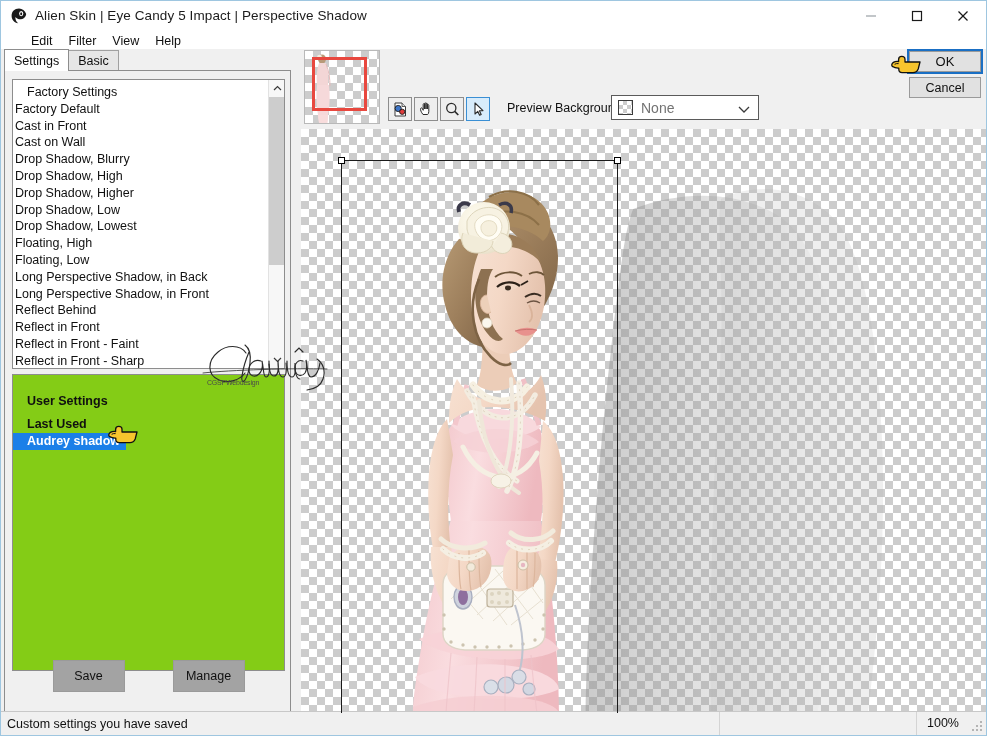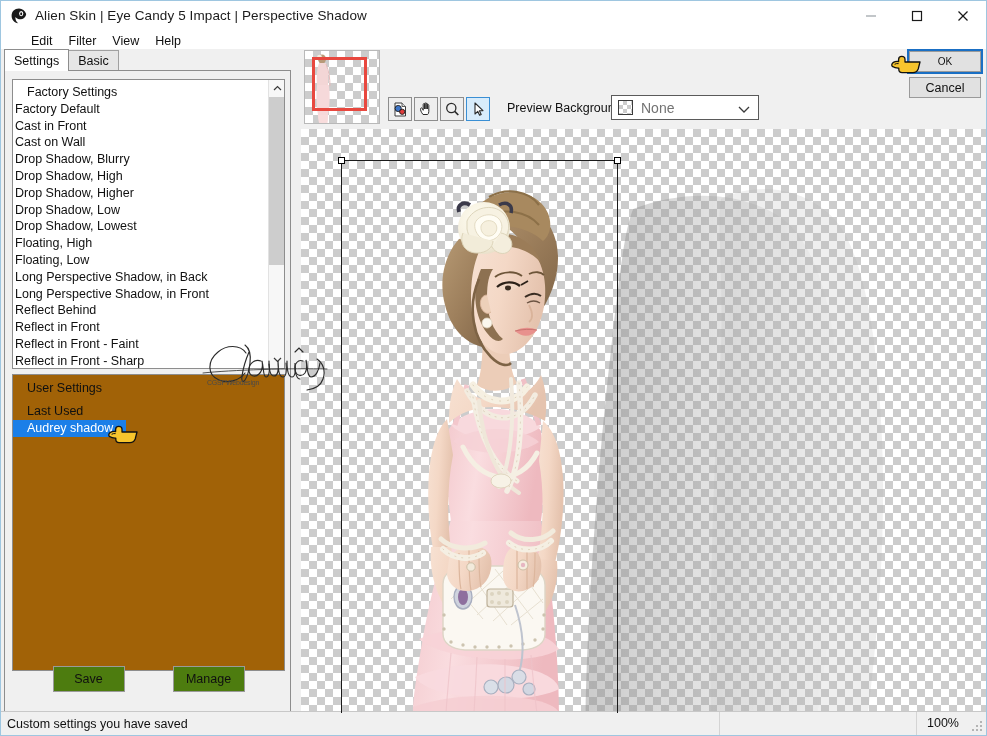--- a/index.html
+++ b/index.html
@@ -138,24 +138,25 @@
   .vsb-thumb {
     position: absolute; left: 0; top: 17px;
     width: 16px; height: 168px;
     background: #cdcdcd;
   }
 
   
   .user-list {
     position: absolute; left: 7px; top: 303px;
     width: 273px; height: 297px;
-    background: #a16207;
+    background: #84cc16;
     border: 1px solid #8d8d8d;
-    padding-top: 5px;
+    padding-top: 18px;
     overflow: hidden;
+    font-weight: bold;
   }
   .ul-row {
     height: 17px;
     line-height: 17px;
     padding-left: 14px;
     font-size: 12.5px;
     color: #101010;
     white-space: nowrap;
   }
   .ul-row.selected {
@@ -165,22 +166,22 @@
     padding-left: 14px;
   }
 
   .btn-row {
     position: absolute; left: 0; bottom: 20px;
     width: 287px;
     display: flex; justify-content: center;
     gap: 48px;
   }
   .gbtn {
-    width: 72px; height: 26px;
-    background: #4d7c0f;
+    width: 72px; height: 32px;
+    background: #a3a3a3;
     border: 1px solid #9a9a9a;
     font-size: 12.5px;
     color: #101010;
     display: flex; align-items: center; justify-content: center; margin-top: 32px;
   }
 
   
   .watermark {
     position: absolute;
     left: 198px; top: 338px;
@@ -258,21 +259,21 @@
     position: absolute; right: 8px; top: 7px;
   }
 
   
   .okbtn {
     position: absolute; left: 908px; top: 50px;
     width: 72px; height: 21px;
     background: #e1e1e1;
     border: 1px solid #9a9a9a;
     outline: 2px solid #1a6fc4;
-    font-size: 10px; color: #101010;
+    font-size: 13px; color: #101010;
     display: flex; align-items: center; justify-content: center;
   }
   .cancelbtn {
     position: absolute; left: 908px; top: 76px;
     width: 72px; height: 21px;
     background: #e1e1e1;
     border: 1px solid #9a9a9a;
     font-size: 12.5px; color: #101010;
     display: flex; align-items: center; justify-content: center;
   }

